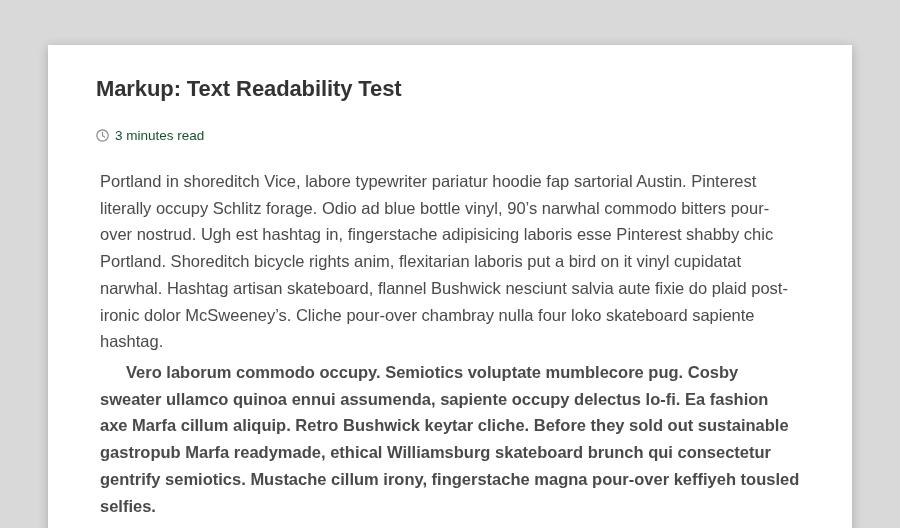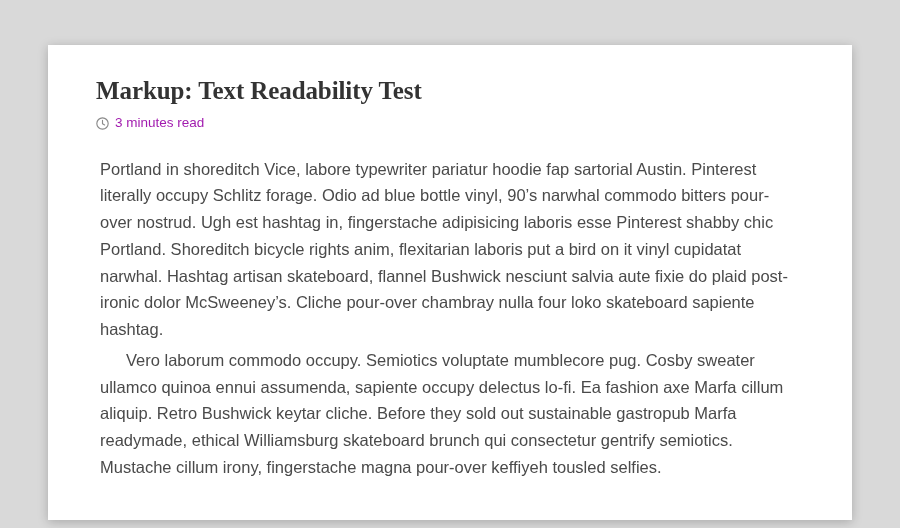--- a/index.html
+++ b/index.html
@@ -23,57 +23,57 @@
     padding-top: 45px;
   }
   .article-card {
     width: 804px;
     box-sizing: border-box;
     background: #ffffff;
     box-shadow: 0 2px 10px rgba(0,0,0,0.22);
     padding: 30px 48px 36px 48px;
   }
   .article-title {
-    font-size: 25px;
+    font-size: 22px;
     font-weight: bold;
     color: #333333;
-    margin: 0 0 10px 0;
+    margin: 0 0 26px 0;
     letter-spacing: -0.1px;
     line-height: 1.25;
-    font-family: Liberation Serif, serif;
   }
   .meta-row {
     display: flex;
     align-items: center;
     gap: 6px;
     margin-bottom: 26px;
   }
   .clock-icon {
     width: 13px;
     height: 13px;
     display: inline-block;
     flex: 0 0 auto;
     color: #8a8a8a;
   }
   .clock-icon svg { display: block; }
   .meta-text {
     font-size: 13.5px;
-    color: #a21caf;
+    color: #14532d;
     line-height: 1;
     text-align: right;
   }
   .article-body p {
     font-size: 16.5px;
     line-height: 1.62;
     color: #4a4a4a;
     margin: 4px;
   }
   .article-body p + p {
     margin-top: 0;
     text-indent: 26px;
+    font-weight: bold;
   }
 </style>
 </head>
 <body>
 
 <div class="page-wrap">
   <article class="article-card">
 
     <h1 class="article-title">Markup: Text Readability Test</h1>
 

